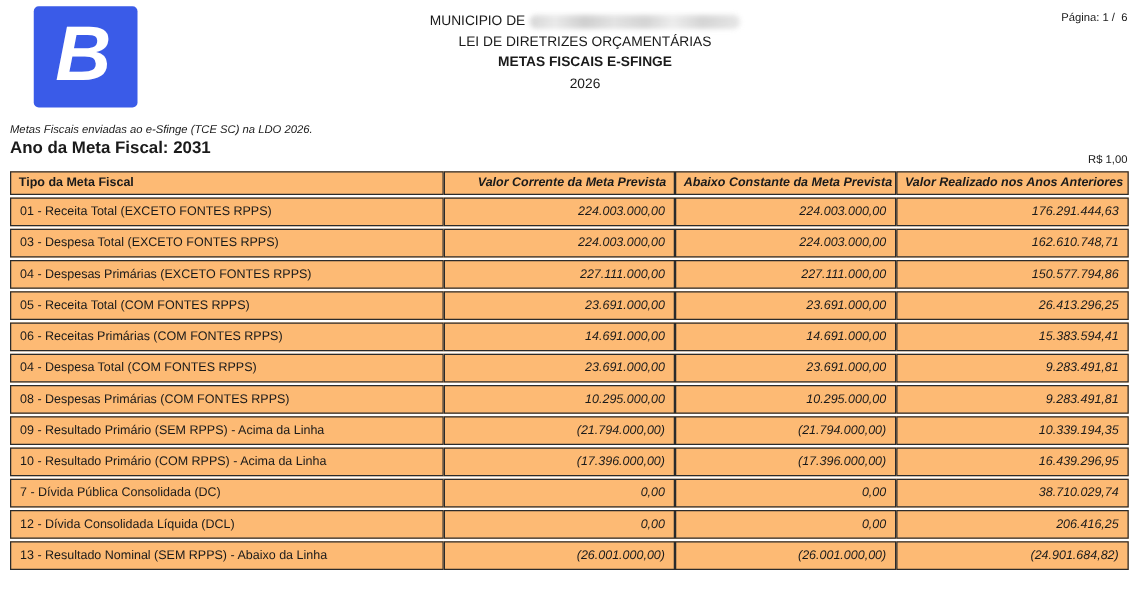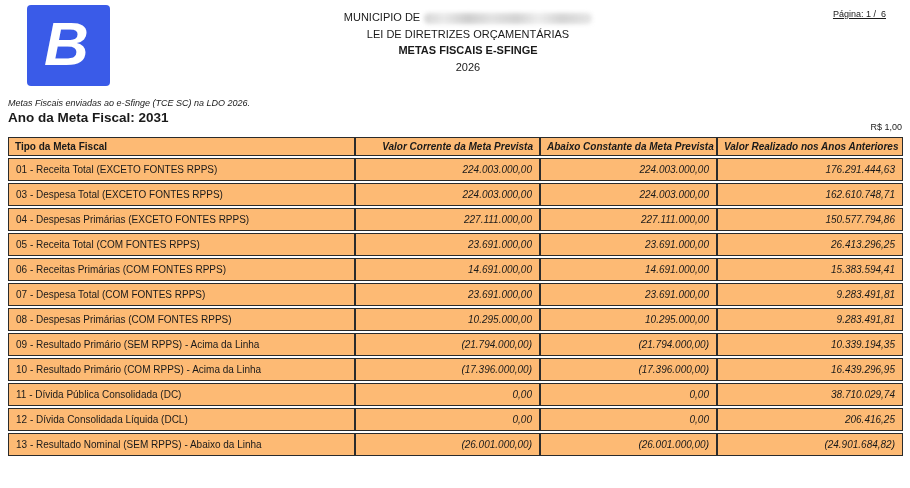--- a/index.html
+++ b/index.html
@@ -34,21 +34,21 @@
   }
   .head-center .bold{font-weight:bold;}
   .redacted{
     display:inline-block;width:168px;height:11px;vertical-align:middle;
     margin-left:4px;border-radius:5px;
     background:linear-gradient(90deg,#cfcfcf 0%,#e6e6e6 12%,#c6c6c6 26%,#dedede 40%,#cccccc 55%,#eaeaea 68%,#cdcdcd 82%,#e2e2e2 100%);
     filter:blur(2px);opacity:.85;
   }
 
   .page-num{
-    position:absolute;top:9px;right:24px;font-size:9px;white-space:pre;text-decoration:underline;
+    position:absolute;top:9px;right:8px;font-size:9px;white-space:pre;
   }
 
   .note{position:absolute;left:8px;top:98px;font-size:9px;font-style:italic;}
   .section-title{position:absolute;left:8px;top:110px;font-size:13.5px;font-weight:bold;}
   .currency{position:absolute;right:8px;top:122px;font-size:9px;}
 
   
   table.fiscal{
     position:absolute;left:8px;top:135px;width:895px;
     border-collapse:separate;border-spacing:0 2px;
@@ -132,21 +132,21 @@
           <td class="col-value">23.691.000,00</td>
           <td class="col-value">26.413.296,25</td>
         </tr>
         <tr>
           <td class="col-label">06 - Receitas Primárias (COM FONTES RPPS)</td>
           <td class="col-value">14.691.000,00</td>
           <td class="col-value">14.691.000,00</td>
           <td class="col-value">15.383.594,41</td>
         </tr>
         <tr>
-          <td class="col-label">07 - Despesa Total (COM FONTES RPPS)</td>
+          <td class="col-label">04 - Despesa Total (COM FONTES RPPS)</td>
           <td class="col-value">23.691.000,00</td>
           <td class="col-value">23.691.000,00</td>
           <td class="col-value">9.283.491,81</td>
         </tr>
         <tr>
           <td class="col-label">08 - Despesas Primárias (COM FONTES RPPS)</td>
           <td class="col-value">10.295.000,00</td>
           <td class="col-value">10.295.000,00</td>
           <td class="col-value">9.283.491,81</td>
         </tr>
@@ -156,21 +156,21 @@
           <td class="col-value">(21.794.000,00)</td>
           <td class="col-value">10.339.194,35</td>
         </tr>
         <tr>
           <td class="col-label">10 - Resultado Primário (COM RPPS) - Acima da Linha</td>
           <td class="col-value">(17.396.000,00)</td>
           <td class="col-value">(17.396.000,00)</td>
           <td class="col-value">16.439.296,95</td>
         </tr>
         <tr>
-          <td class="col-label">11 - Dívida Pública Consolidada (DC)</td>
+          <td class="col-label">7 - Dívida Pública Consolidada (DC)</td>
           <td class="col-value">0,00</td>
           <td class="col-value">0,00</td>
           <td class="col-value">38.710.029,74</td>
         </tr>
         <tr>
           <td class="col-label">12 - Dívida Consolidada Líquida (DCL)</td>
           <td class="col-value">0,00</td>
           <td class="col-value">0,00</td>
           <td class="col-value">206.416,25</td>
         </tr>

